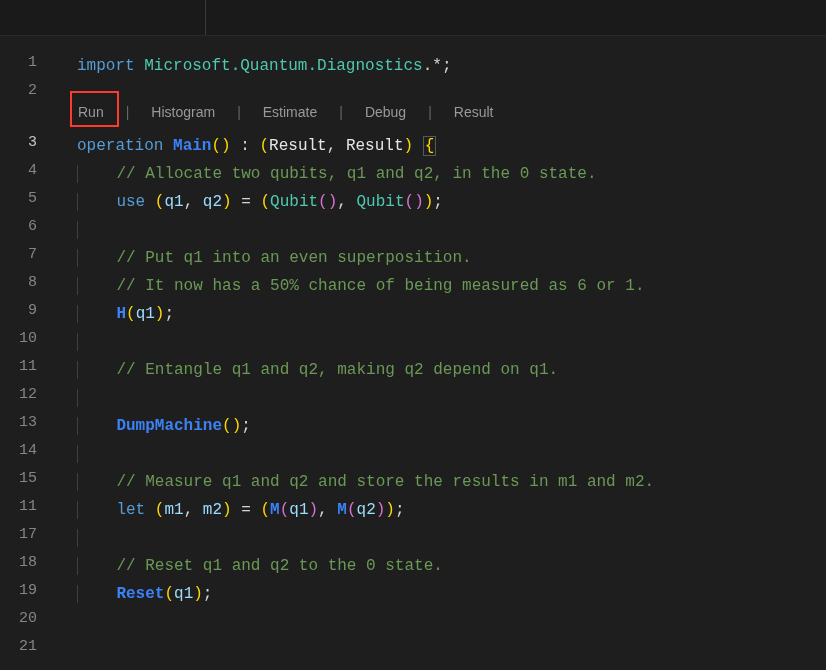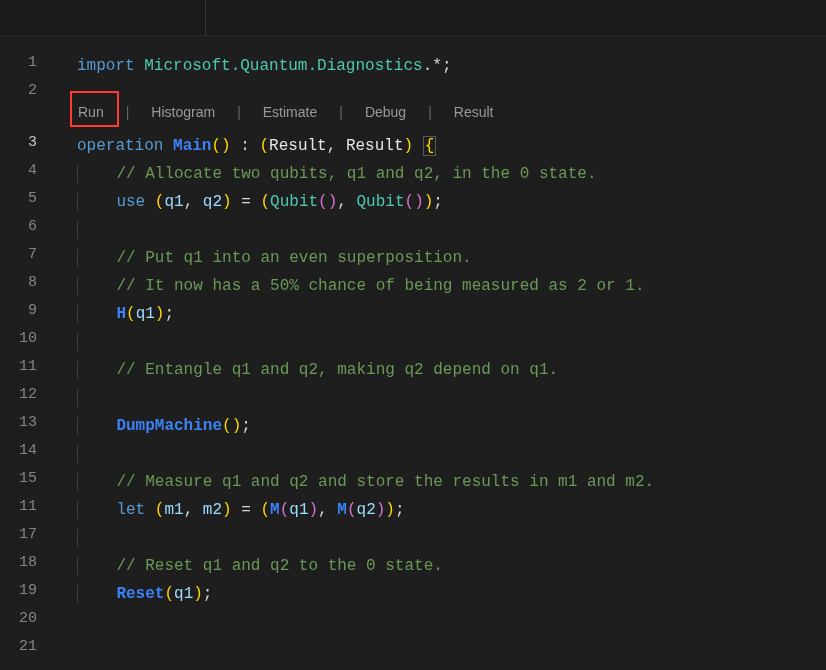--- a/index.html
+++ b/index.html
@@ -162,21 +162,21 @@
     <div class="line"><span class="tok-kw">operation</span><span> </span><span class="tok-fn">Main</span><span class="tok-paren">(</span><span class="tok-paren">)</span><span class="tok-punc"> : </span><span class="tok-paren">(</span><span class="tok-result">Result</span><span class="tok-punc">, </span><span class="tok-result">Result</span><span class="tok-paren">)</span><span> </span><span class="tok-paren cursor-box">{</span></div>
 
     <div class="line"><span class="indent-guide">    </span><span class="tok-comm">// Allocate two qubits, q1 and q2, in the 0 state.</span></div>
 
     <div class="line"><span class="indent-guide">    </span><span class="tok-kw">use</span><span> </span><span class="tok-paren">(</span><span class="tok-var">q1</span><span class="tok-punc">, </span><span class="tok-var">q2</span><span class="tok-paren">)</span><span class="tok-punc"> = </span><span class="tok-paren">(</span><span class="tok-type">Qubit</span><span class="tok-paren2">(</span><span class="tok-paren2">)</span><span class="tok-punc">, </span><span class="tok-type">Qubit</span><span class="tok-paren2">(</span><span class="tok-paren2">)</span><span class="tok-paren">)</span><span class="tok-punc">;</span></div>
 
     <div class="line"><span class="indent-guide">    </span></div>
 
     <div class="line"><span class="indent-guide">    </span><span class="tok-comm">// Put q1 into an even superposition.</span></div>
 
-    <div class="line"><span class="indent-guide">    </span><span class="tok-comm">// It now has a 50% chance of being measured as 2 or 1.</span></div>
+    <div class="line"><span class="indent-guide">    </span><span class="tok-comm">// It now has a 50% chance of being measured as 6 or 1.</span></div>
 
     <div class="line"><span class="indent-guide">    </span><span class="tok-fn">H</span><span class="tok-paren">(</span><span class="tok-var">q1</span><span class="tok-paren">)</span><span class="tok-punc">;</span></div>
 
     <div class="line"><span class="indent-guide">    </span></div>
 
     <div class="line"><span class="indent-guide">    </span><span class="tok-comm">// Entangle q1 and q2, making q2 depend on q1.</span></div>
 
 
     <div class="line"><span class="indent-guide">    </span></div>
 

